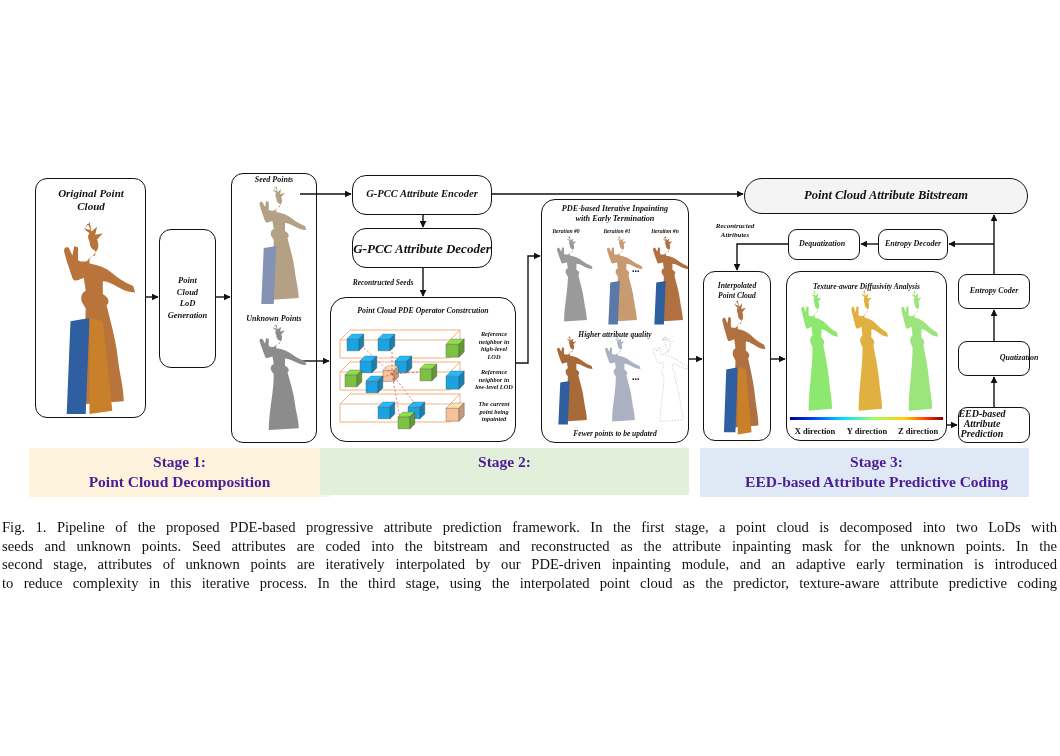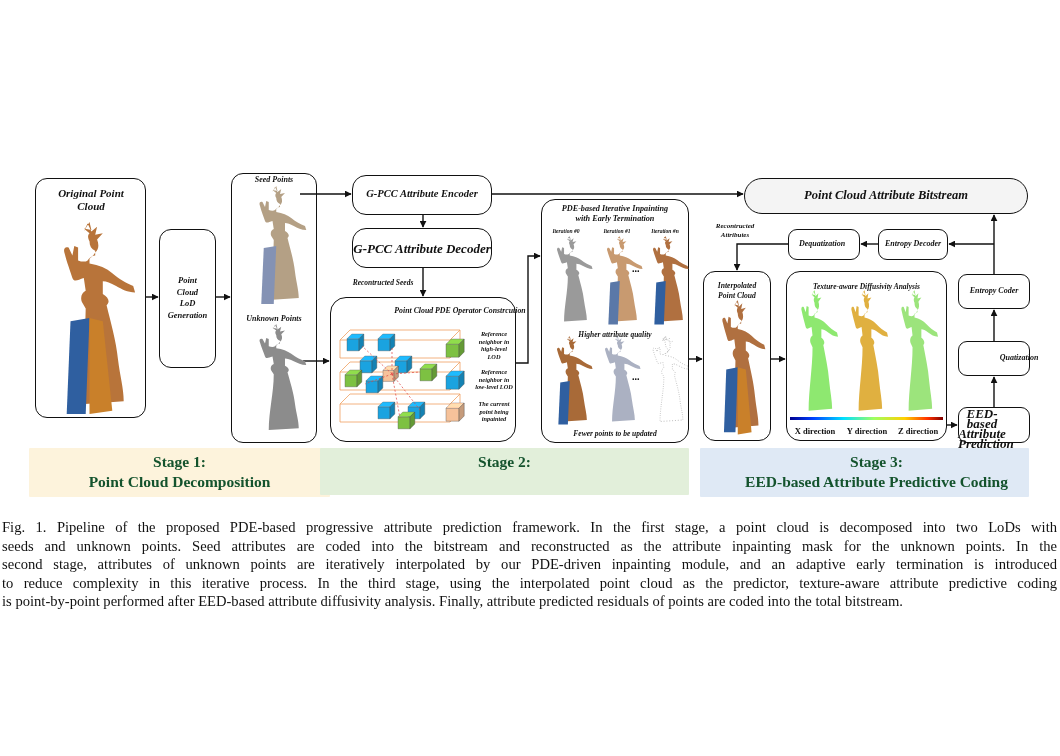--- a/index.html
+++ b/index.html
@@ -1,21 +1,21 @@
 <!DOCTYPE html>
 <html><head>
 <meta charset="utf-8">
 <style>
   html, body { margin:0; padding:0; background:#ffffff; }
   body { width:1060px; height:756px; position:relative; overflow:hidden; font-family:"Liberation Serif", serif; }
   #fig { position:absolute; left:0; top:0; width:1060px; height:500px; }
   .bx { position:absolute; border:1.6px solid #111; border-radius:12px; background:#fff; box-sizing:border-box; }
   .bx.sm { border-radius:9px; }
   .lbl { position:absolute; font-family:"Liberation Serif", serif; font-weight:bold; font-style:italic; color:#111; text-align:center; line-height:1.2; }
-  .stage { position:absolute; border-radius:1px; text-align:center; font-family:"Liberation Serif", serif; font-weight:bold; color:#14532d; font-size:15.5px; line-height:20px; padding-top:4px; box-sizing:border-box; }
+  .stage { position:absolute; border-radius:1px; text-align:center; font-family:"Liberation Serif", serif; font-weight:bold; color:#4c1d95; font-size:15.5px; line-height:20px; padding-top:4px; box-sizing:border-box; }
   #caption { position:absolute; left:2px; top:518px; width:1055px; font-family:"Liberation Serif", serif; font-size:14.6px; line-height:18.6px; color:#111; text-align:justify; }
   #caption .ln { display:block; text-align:justify; text-align-last:justify; white-space:nowrap; }
   #caption .ln.last { text-align-last:left; }
   svg text { font-family:"Liberation Serif", serif; }
 </style>
 </head>
 <body>
 
 <div id="fig">
 
@@ -48,21 +48,21 @@
 
   <div class="bx" style="left:352px;top:175px;width:140px;height:40px;border-radius:14px;"></div>
   <div class="lbl" style="left:352px;top:188px;width:140px;font-size:10.5px;">G-PCC Attribute Encoder</div>
 
   <div class="bx" style="left:352px;top:228px;width:140px;height:40px;border-radius:14px;"></div>
   <div class="lbl" style="left:352px;top:241px;width:140px;font-size:13px;">G-PCC Attribute Decoder</div>
 
   <div class="lbl" style="left:338px;top:278px;width:90px;font-size:7.5px;">Recontructed Seeds</div>
 
   <div class="bx" style="left:330px;top:297px;width:186px;height:145px;border-radius:16px;"></div>
-  <div class="lbl" style="left:330px;top:306px;width:186px;font-size:7.8px;padding-left:37px;">Point Cloud PDE Operator Constrcution</div>
+  <div class="lbl" style="left:330px;top:306px;width:186px;font-size:7.8px;">Point Cloud PDE Operator Constrcution</div>
   <div class="lbl" style="left:472px;top:330px;width:44px;font-size:6.3px;line-height:7.5px;">
     <div>Reference</div>
     <div>neighbor in</div>
     <div>high-level</div>
     <div>LOD</div>
   </div>
   <div class="lbl" style="left:470px;top:368px;width:48px;font-size:6.3px;line-height:7.5px;">
     <div>Reference</div>
     <div>neighbor in</div>
     <div>low-level LOD</div>
@@ -110,21 +110,21 @@
   <div class="lbl" style="left:840px;top:426px;width:54px;font-size:8.5px;font-style:normal;">Y direction</div>
   <div class="lbl" style="left:891px;top:426px;width:54px;font-size:8.5px;font-style:normal;">Z direction</div>
 
   <div class="bx sm" style="left:958px;top:274px;width:72px;height:35px;"></div>
   <div class="lbl" style="left:958px;top:286px;width:72px;font-size:8px;">Entropy Coder</div>
 
   <div class="bx sm" style="left:958px;top:341px;width:72px;height:35px;"></div>
   <div class="lbl" style="left:958px;top:353px;width:72px;font-size:8px;margin-left:25px;">Quatization</div>
 
   <div class="bx sm" style="left:958px;top:407px;width:72px;height:36px;"></div>
-  <div class="lbl" style="left:958px;top:409px;width:48px;font-size:13px;line-height:10px;">
+  <div class="lbl" style="left:958px;top:409px;width:48px;font-size:10px;line-height:10px;">
     <div>EED-based</div>
     <div>Attribute</div>
     <div>Prediction</div>
   </div>
 
   <svg id="gfx" width="1060" height="500" style="position:absolute;left:0;top:0;pointer-events:none;">
     <defs>
       <marker id="ah" viewBox="0 0 10 10" refX="9" refY="5" markerWidth="5" markerHeight="5" orient="auto">
         <path d="M0,0 L10,5 L0,10 z" fill="#111"></path>
       </marker>
@@ -305,14 +305,13 @@
       <line x1="392" y1="374" x2="400" y2="418"></line>
     </g>
   </svg>
 </div>
 
 <div id="caption">
   <span class="ln">Fig. 1.   Pipeline of the proposed PDE-based progressive attribute prediction framework. In the first stage, a point cloud is decomposed into two LoDs with</span>
   <span class="ln">seeds and unknown points. Seed attributes are coded into the bitstream and reconstructed as the attribute inpainting mask for the unknown points. In the</span>
   <span class="ln">second stage, attributes of unknown points are iteratively interpolated by our PDE-driven inpainting module, and an adaptive early termination is introduced</span>
   <span class="ln">to reduce complexity in this iterative process. In the third stage, using the interpolated point cloud as the predictor, texture-aware attribute predictive coding</span>
-  <span class="ln last">is point-by-point performed after EED-based attribute diffusivity analysis. Finally, attribute predicted residuals of points are coded into the total bitstream.</span>
 </div>
 
 </body></html>

